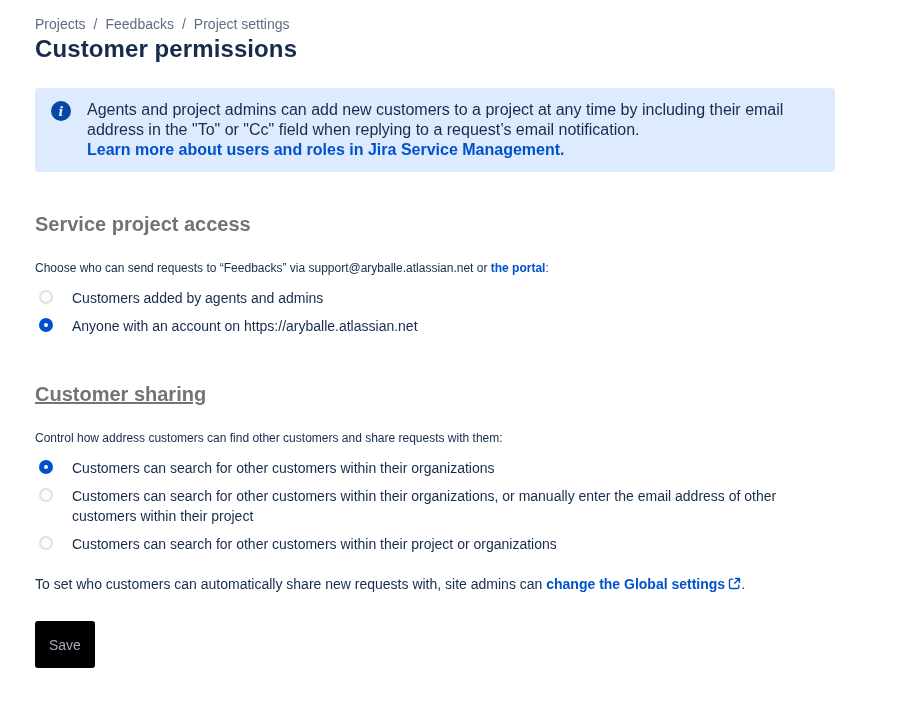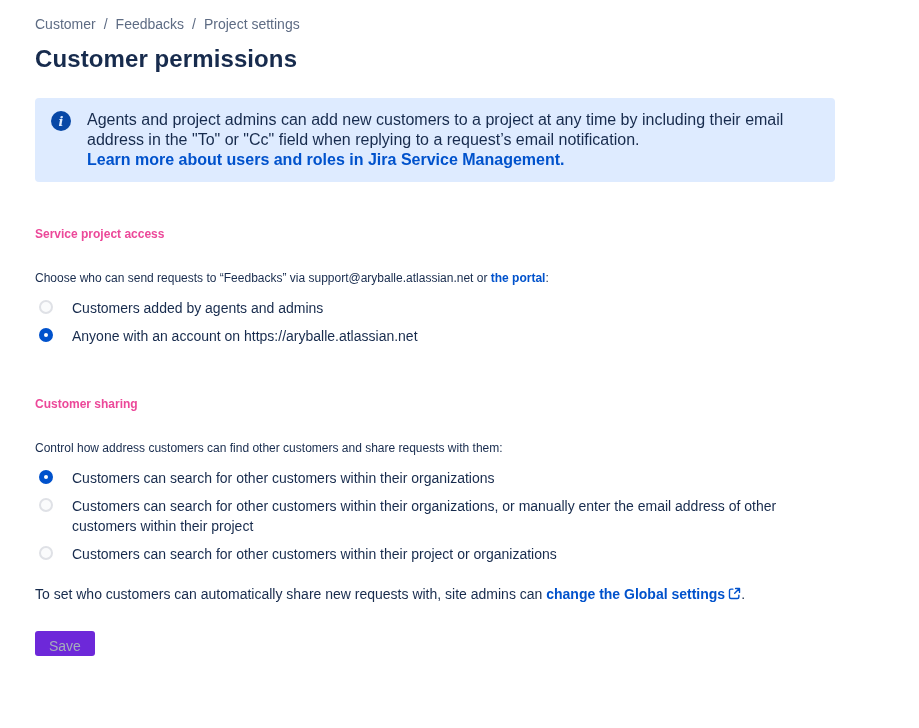--- a/index.html
+++ b/index.html
@@ -12,21 +12,21 @@
     overflow: hidden;
   }
   .content { width: 800px; }
 
   
   .breadcrumb { font-size: 14px; line-height: 20px; color: #5E6C84; display: flex; align-items: center; gap: 8px; }
   .breadcrumb a { color: #5E6C84; text-decoration: none; cursor: pointer; }
   .breadcrumb .sep { color: #5E6C84; }
 
   
-  h1.page-title { margin-top: 10px; font-size: 24px; line-height: 30px; font-weight: 700; color: #172B4D; letter-spacing: 0.1px; }
+  h1.page-title { font-size: 24px; line-height: 30px; font-weight: 700; color: #172B4D; letter-spacing: 0.1px; }
 
   
   .banner {
     margin-top: 24px;
     background: #DEEBFF;
     border-radius: 4px;
     padding: 12px 16px;
     display: flex;
     gap: 16px;
     width: 800px;
@@ -36,23 +36,23 @@
     display: inline-flex; align-items: center; justify-content: center;
     width: 20px; height: 20px; border-radius: 50%;
     background: #0747A6; color: #DEEBFF;
     font-size: 13px; font-weight: 700; font-family: "DejaVu Serif", serif;
     font-style: italic;
   }
   .banner .text-col { font-size: 16px; line-height: 20px; color: #172B4D; max-width: 732px; }
   .banner-link { display: inline-block; color: #0052CC; font-weight: 600; text-decoration: none; cursor: pointer; }
 
   
-  h2.section-heading { font-size: 12px; line-height: 20px; font-weight: 700; color: #ec4899; }
+  h2.section-heading { font-size: 20px; line-height: 20px; font-weight: 700; color: #737373; }
   #service-access-heading { margin-top: 42px; }
-  #customer-sharing-heading { margin-top: 44px; }
+  #customer-sharing-heading { margin-top: 44px; text-decoration: underline; }
   .section-intro { margin-top: 24px; font-size: 12px; line-height: 20px; }
   .section-footer { margin-top: 16px; font-size: 14px; line-height: 20px; }
   a.inline-link { color: #0052CC; font-weight: 600; text-decoration: none; cursor: pointer; }
   .ext-icon { display: inline-block; vertical-align: -1px; margin-left: 3px; color: #0052CC; }
 
   
   .radio-group { margin-top: 6px; }
   .radio-row { display: flex; align-items: flex-start; gap: 19px; padding: 4px 0 4px 4px; cursor: pointer; }
   .radio-circle {
     flex: 0 0 14px;
@@ -67,38 +67,38 @@
     content: ""; position: absolute; left: 50%; top: 50%;
     width: 4px; height: 4px; margin: -2px 0 0 -2px;
     border-radius: 50%; background: #FFFFFF;
   }
   .radio-label { font-size: 14px; line-height: 20px; color: #172B4D; max-width: 726px; }
 
   
   .save-btn {
     margin-top: 26px;
     display: inline-block;
-    background: #6d28d9;
+    background: #000000;
     color: #A5ADBA;
     border: none;
     border-radius: 3px;
     font-family: "Liberation Sans", "DejaVu Sans", sans-serif;
     font-size: 14px; font-weight: 500;
     padding: 7px 14px;
-    height: 25px;
+    height: 47px;
     cursor: not-allowed;
   }
 </style>
 </head>
 <body>
 
 <div class="content">
 
   <nav class="breadcrumb">
-    <a>Customer</a>
+    <a>Projects</a>
     <span class="sep">/</span>
     <a>Feedbacks</a>
     <span class="sep">/</span>
     <a>Project settings</a>
   </nav>
 
   <h1 class="page-title">Customer permissions</h1>
 
   <div class="banner">
     <div class="icon-col">

